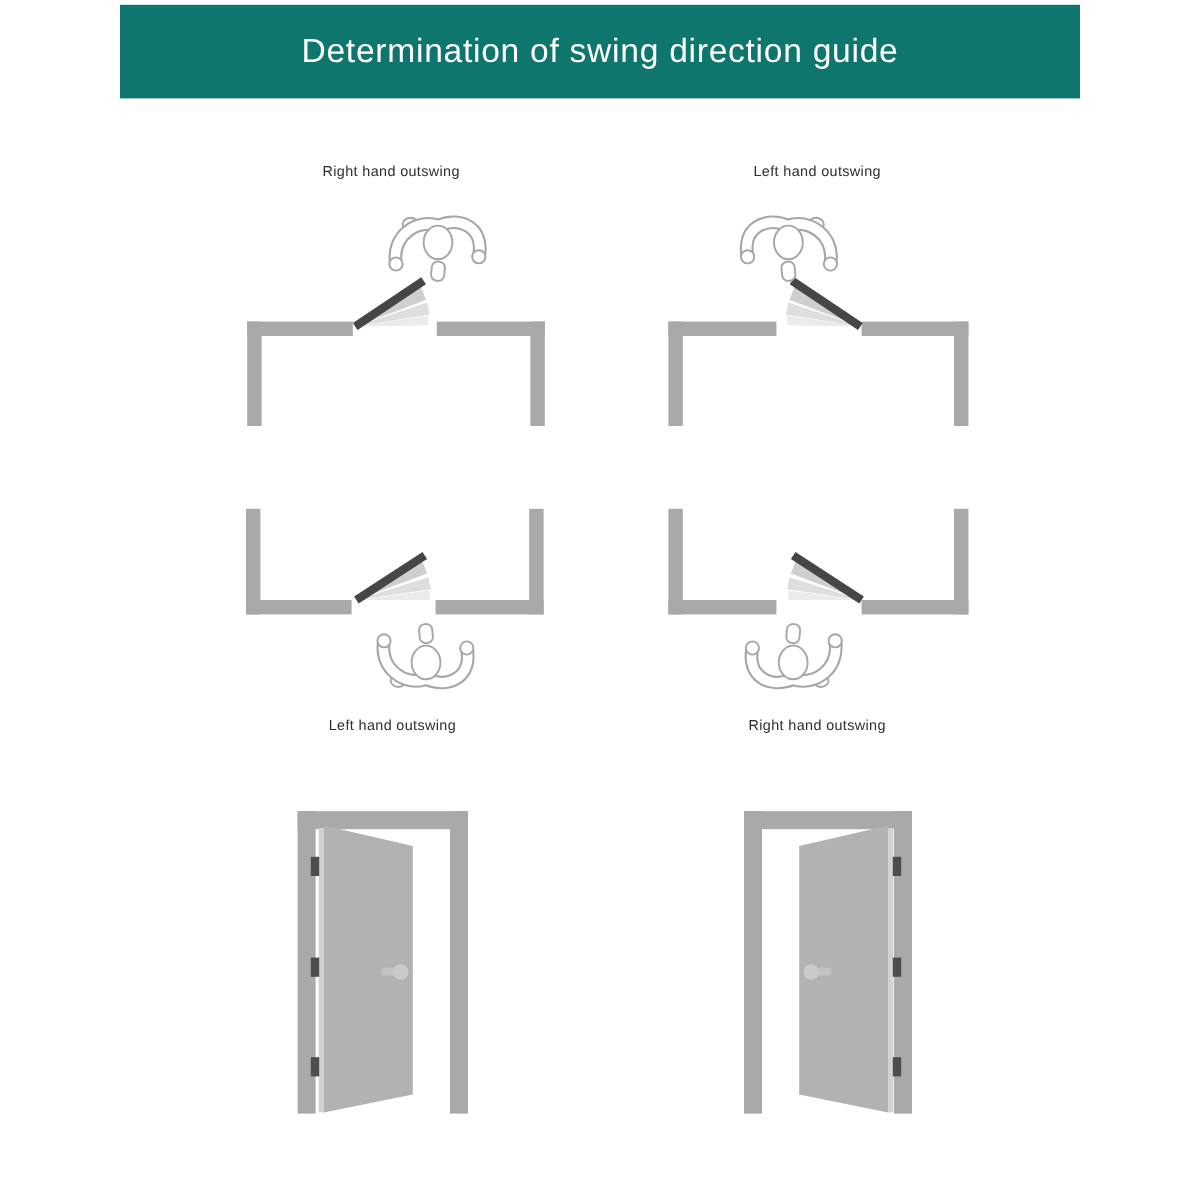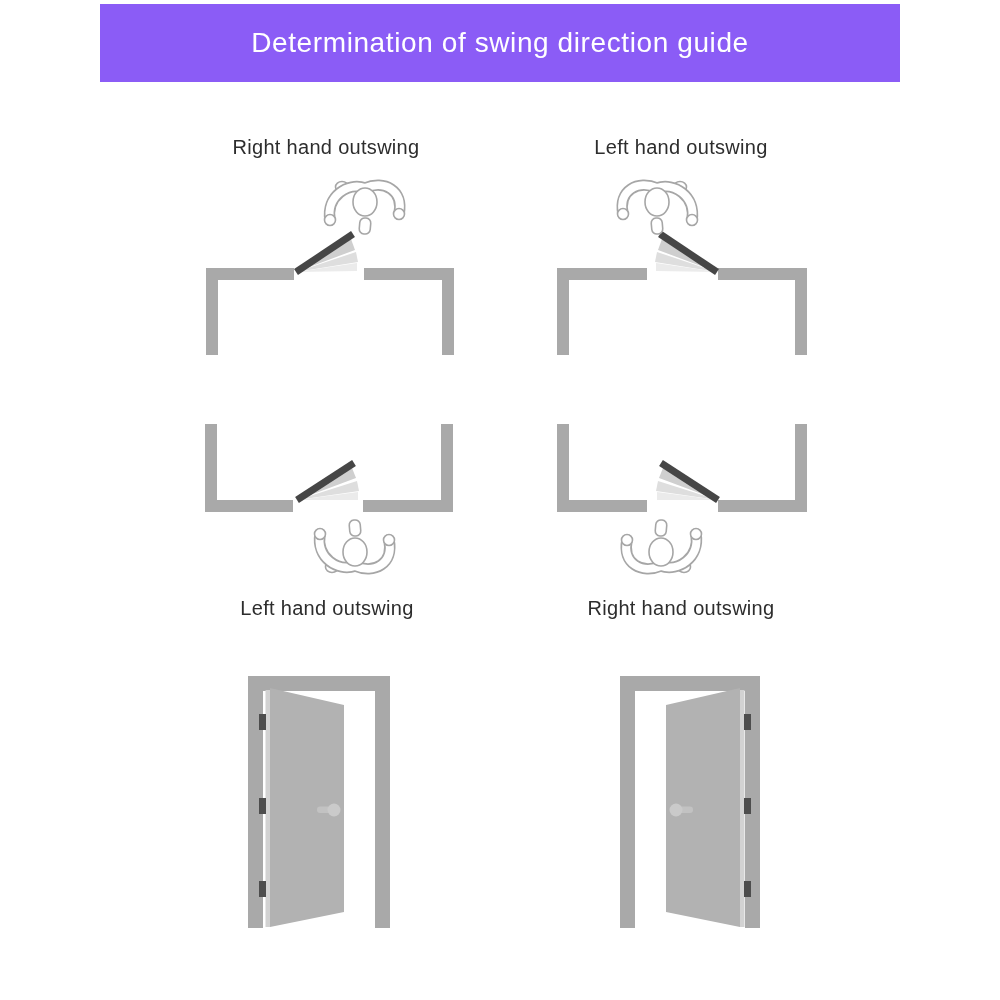--- a/index.html
+++ b/index.html
@@ -1,27 +1,27 @@
 <!DOCTYPE html>
 <html><head>
 <meta charset="utf-8">
 <style>
   html,body{margin:0;padding:0;background:#ffffff;}
   body{font-family:"Liberation Sans", sans-serif;}
   .canvas{position:relative;width:1000px;height:1000px;background:#ffffff;overflow:hidden;}
   .banner{
     position:absolute;left:100px;top:4px;width:800px;height:78px;
-    background:#8b5cf6;display:flex;align-items:center;justify-content:center;
+    background:#0f766e;display:flex;align-items:center;justify-content:center;
   }
   .banner-title{
     color:#ffffff;font-size:28px;font-weight:500;letter-spacing:0.6px;
   }
   .quad-label{
     position:absolute;width:320px;text-align:center;
-    color:#2d2d2d;font-size:20px;font-weight:500;letter-spacing:0.3px;
+    color:#2d2d2d;font-size:12px;font-weight:500;letter-spacing:0.3px;
   }
   #label-tl{left:166px;top:136px;}
   #label-tr{left:521px;top:136px;}
   #label-ml{left:167px;top:597px;}
   #label-mr{left:521px;top:597px;}
   svg.scene{position:absolute;left:0;top:0;}
 </style>
 </head>
 <body>
 

